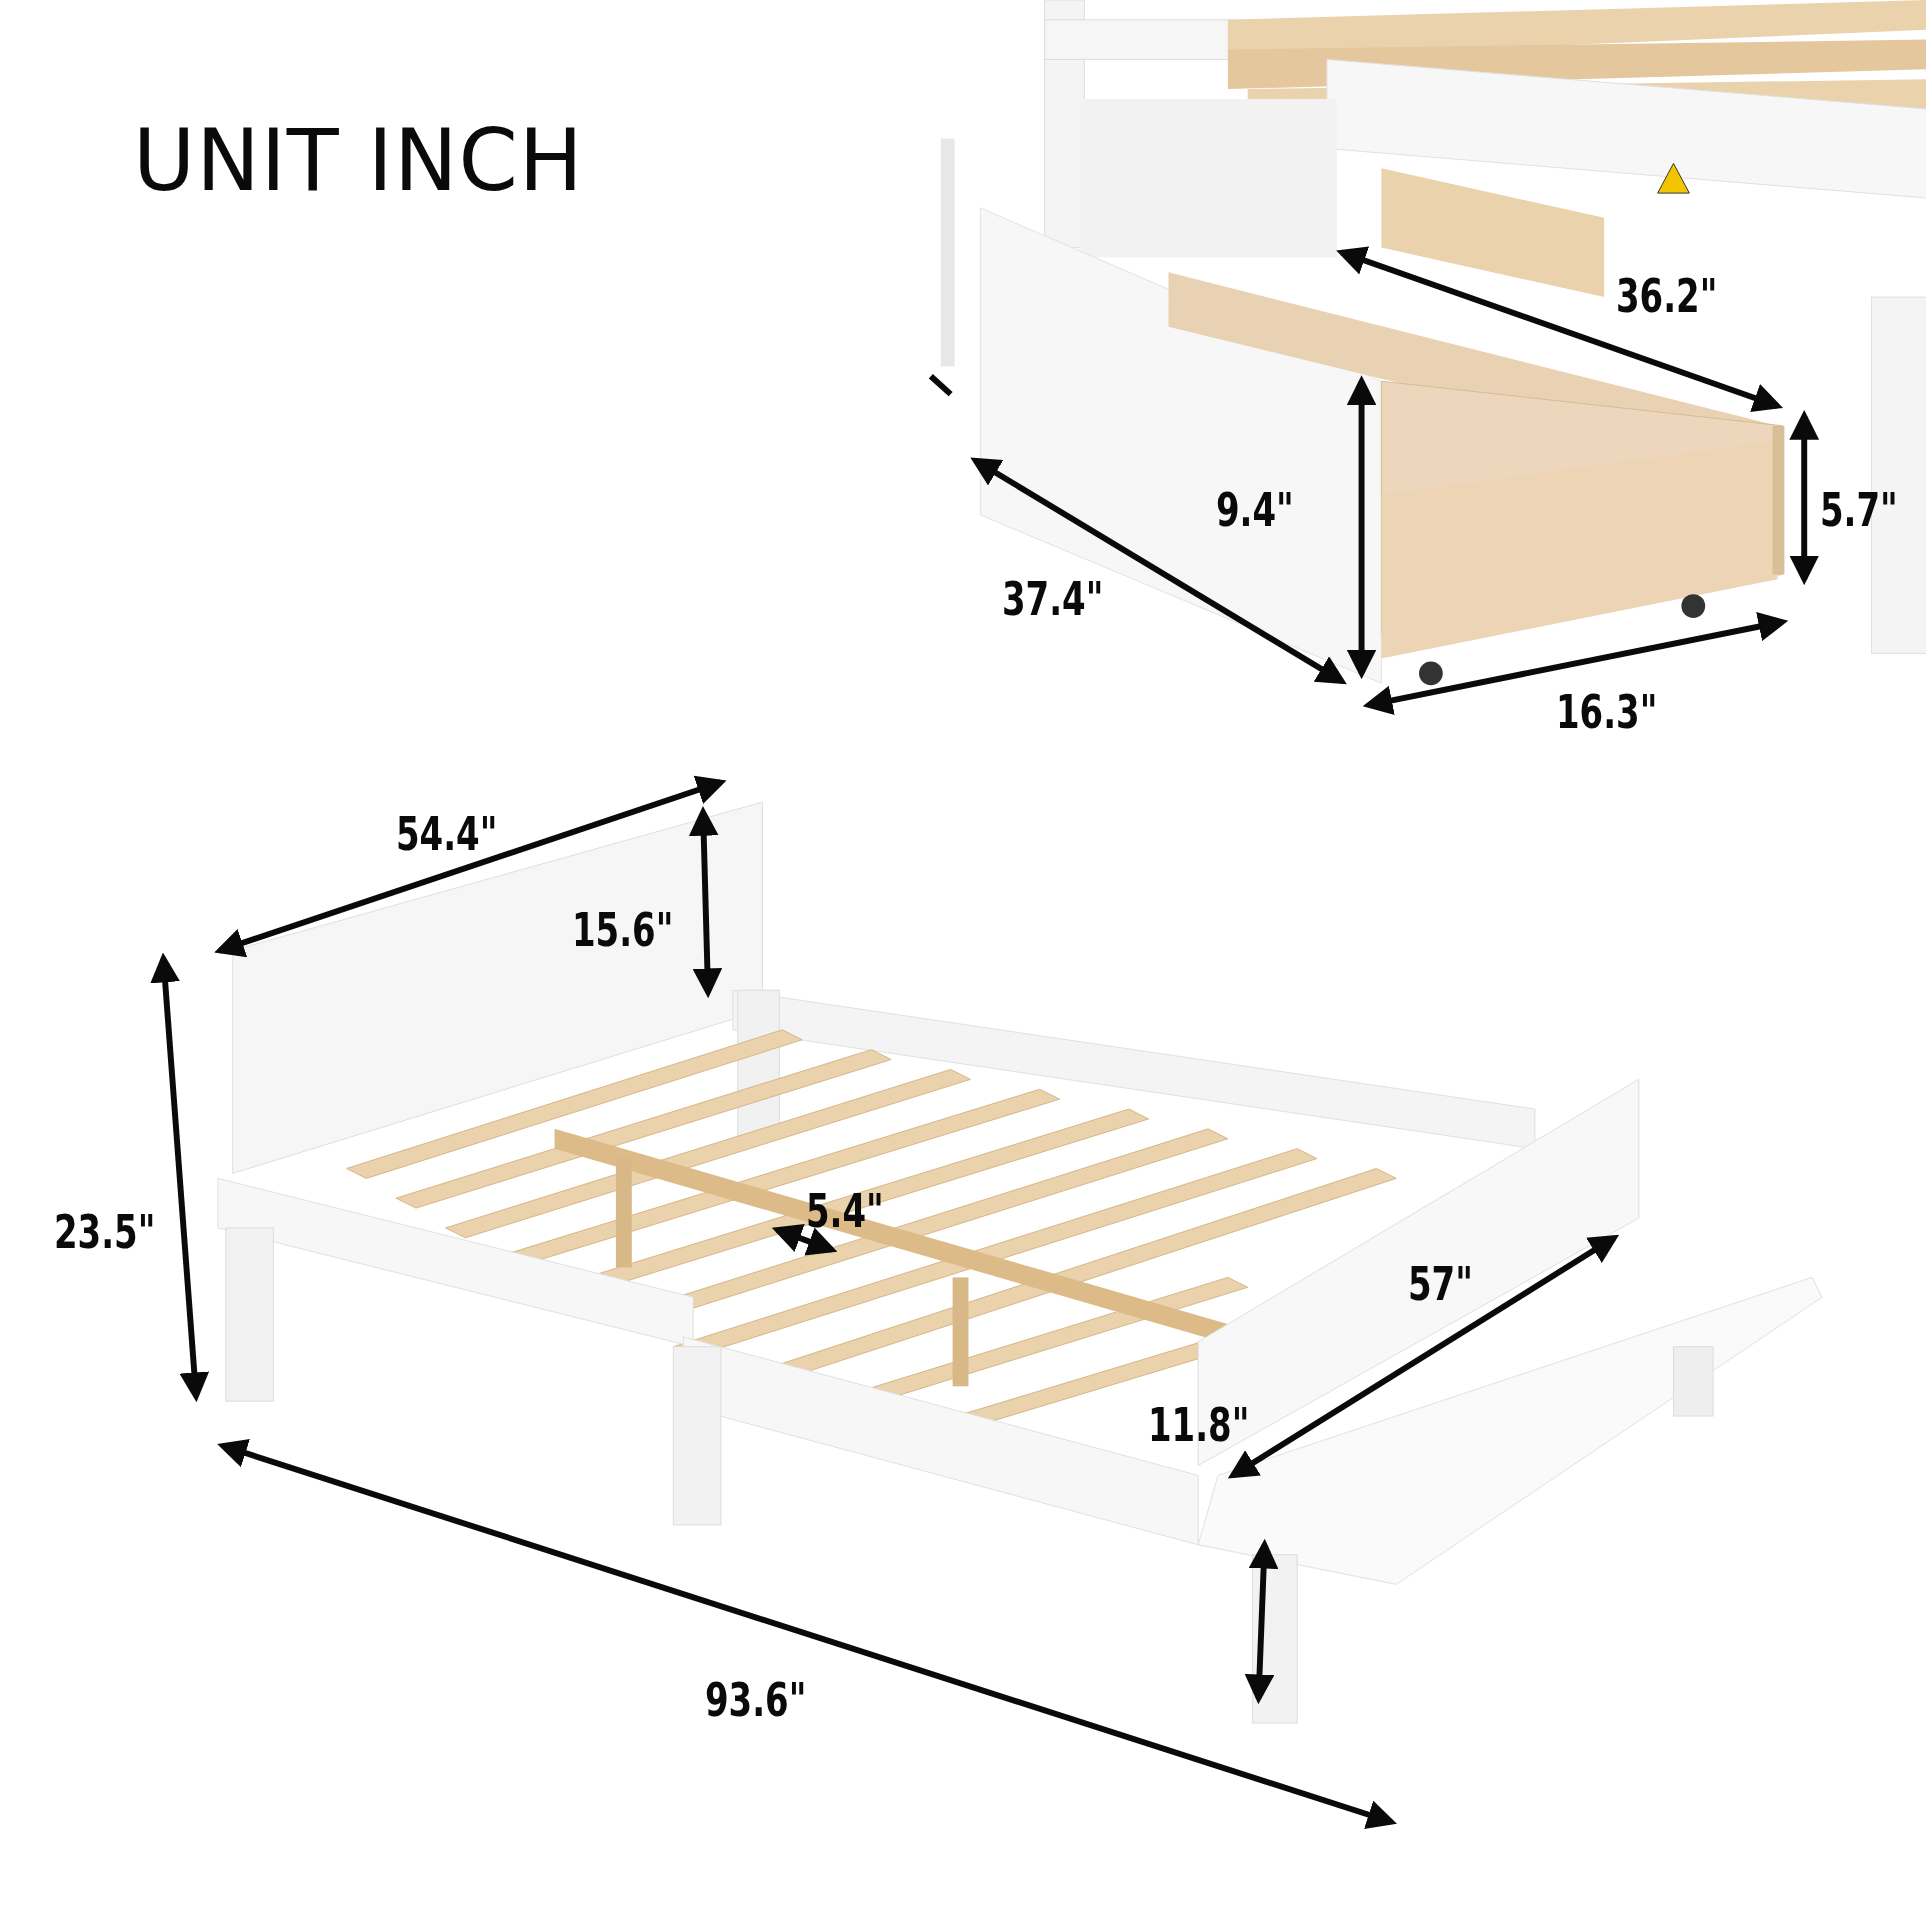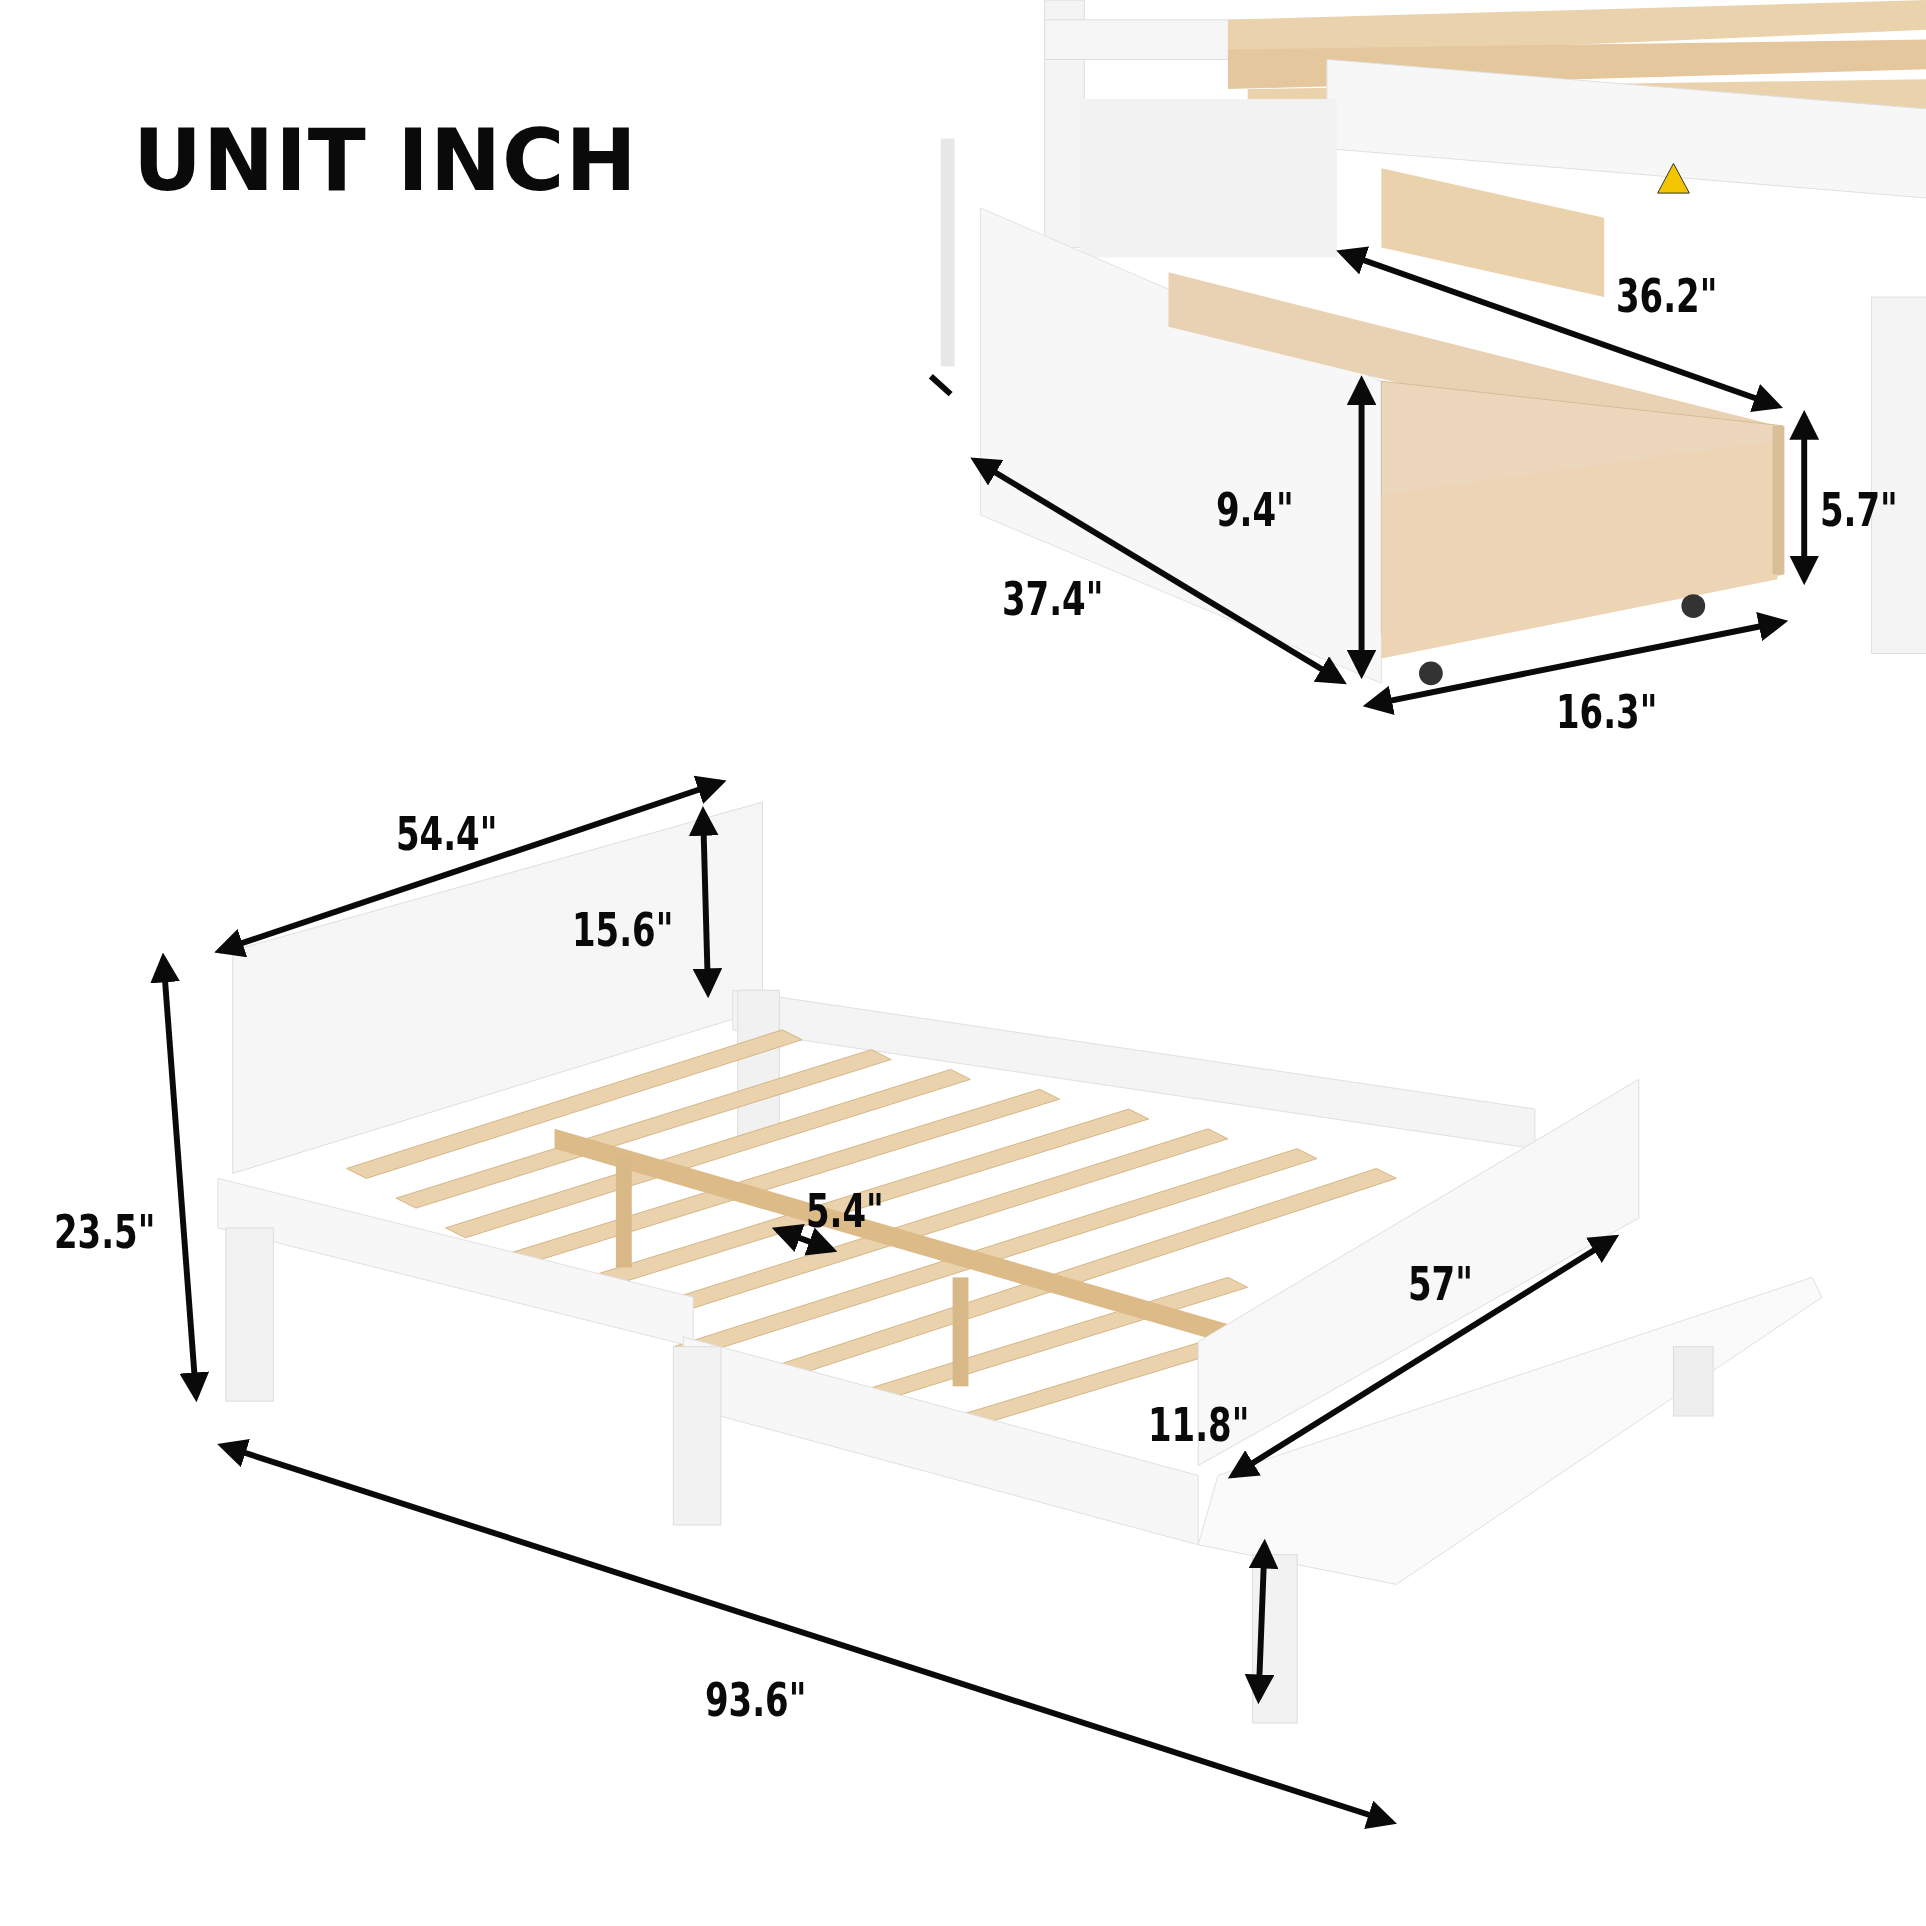--- a/index.html
+++ b/index.html
@@ -1,18 +1,18 @@
 <!DOCTYPE html>
 <html><head>
 <meta charset="utf-8">
 <style>
   html,body{margin:0;padding:0;background:#ffffff;}
   body{width:1927px;height:1927px;position:relative;overflow:hidden;font-family:"DejaVu Sans","Liberation Sans",sans-serif;}
   #canvas{position:absolute;left:0;top:0;width:1927px;height:1927px;}
-  .title{position:absolute;left:133px;top:111px;font-size:85px;font-weight:bold;color:#0a0a0a;letter-spacing:1px;font-family:"DejaVu Sans","Liberation Sans",sans-serif;}
+  .title{position:absolute;left:133px;top:111px;font-size:85px;font-weight:normal;color:#0a0a0a;letter-spacing:1px;font-family:"DejaVu Sans","Liberation Sans",sans-serif;}
   .dim{position:absolute;font-size:46px;font-weight:bold;color:#0a0a0a;font-family:"DejaVu Sans Condensed","DejaVu Sans","Liberation Sans",sans-serif;transform:scaleX(0.82);transform-origin:left top;white-space:nowrap;}
   svg{position:absolute;left:0;top:0;}
 </style>
 </head>
 <body>
 
 <div id="canvas">
 
   <svg width="1927" height="1927" viewBox="0 0 1946 1946">
     <defs>

